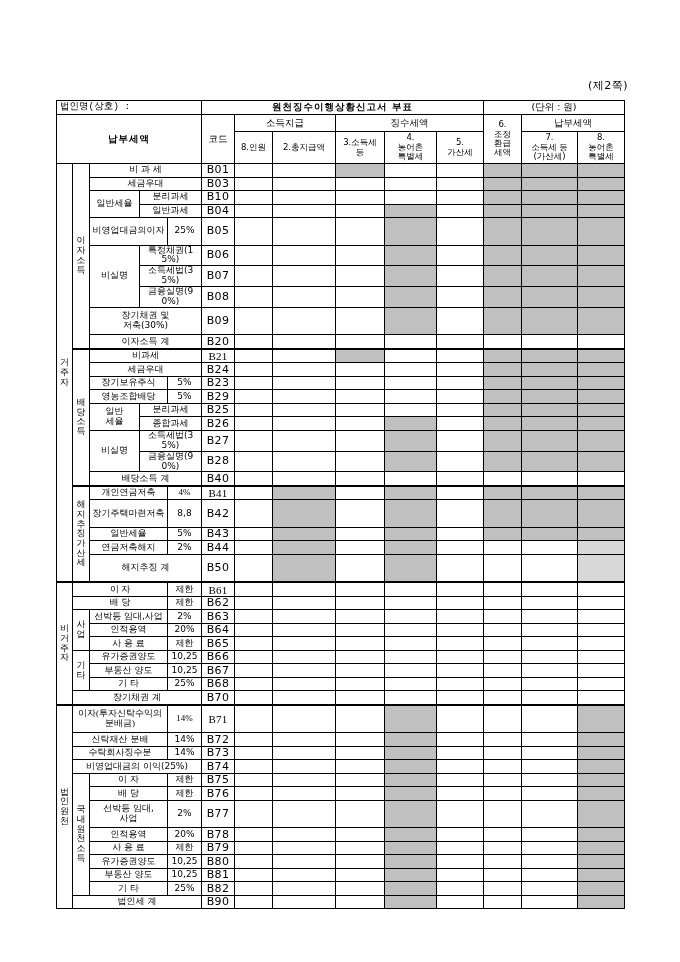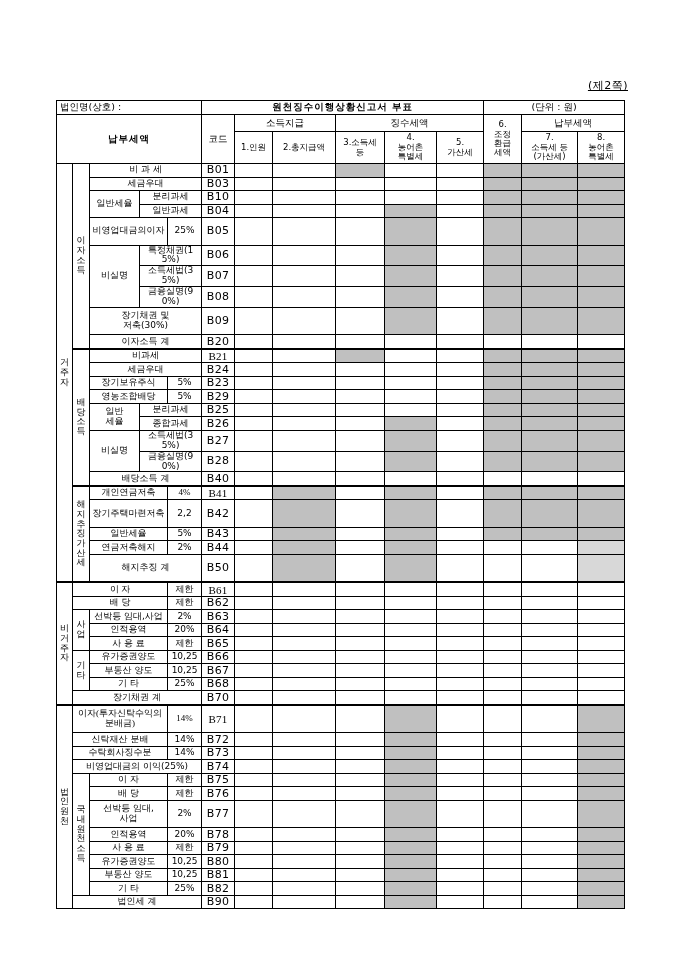--- a/index.html
+++ b/index.html
@@ -1,36 +1,36 @@
 <!DOCTYPE html>
 <html><head>
 <meta charset="utf-8">
 <style>
   html,body{margin:0;padding:0;}
   body{
     width:680px;height:962px;background:#ffffff;position:relative;
     font-family:"DejaVu Sans","Liberation Sans",sans-serif;color:#000;
   }
   .corner-note{
-    position:absolute;top:78px;right:52px;font-size:11px;letter-spacing:0.5px;text-decoration:underline;
+    position:absolute;top:78px;right:52px;font-size:11px;letter-spacing:0.5px;
   }
   .form-wrap{position:absolute;left:56px;top:100px;}
   table{
     border-collapse:collapse;table-layout:fixed;width:568px;
     font-size:9px;line-height:1.1;
   }
   td{
     border:1px solid #000;padding:0 1px;text-align:center;vertical-align:middle;
     overflow:hidden;word-break:break-all;white-space:pre-line;
   }
   tr.h1>td{height:12.5px;}
   tr.h2>td{height:26.5px;}
   tr.sep>td{border-top-width:2px;font-family:Liberation Serif, serif;}
   .title-row td{height:13px;font-size:9.5px;}
-  .left{text-align:left;padding-left:3px;}
+  .left{text-align:left;padding-left:3px;font-family:Liberation Mono, monospace;}
   .ghead td{height:16px;font-size:9.5px;}
   .shead td{height:31px;font-size:8.5px;}
   .big{font-size:10px;letter-spacing:1px;font-weight:bold;}
   td.code{font-size:11px;letter-spacing:0.3px;}
   td.vert{font-size:9px;line-height:1.08;padding:0;}
   td.g{background:var(--shade,#c0c0c0);}
   td.l{background:var(--shade-light,#d8d8d8);}
   td.lbl{font-size:9px;}
 </style>
 </head>
@@ -67,21 +67,21 @@
         <td rowspan="2">코드</td>
         <td colspan="2">소득지급</td>
         <td colspan="3">징수세액</td>
         <td rowspan="2" class="shead-cell" style="font-size:8.5px">6.
 조정
 환급
 세액</td>
         <td colspan="2">납부세액</td>
       </tr>
       <tr class="shead">
-        <td>1.인원</td>
+        <td>8.인원</td>
         <td>2.총지급액</td>
         <td>3.소득세
 등</td>
         <td>4.
 농어촌
 특별세</td>
         <td>5.
 가산세</td>
         <td>7.
 소득세 등
@@ -353,21 +353,21 @@
           <td class="data g"></td>
           <td class="data"></td>
           <td class="data g"></td>
           <td class="data"></td>
           <td class="data g"></td>
           <td class="data g"></td>
           <td class="data g"></td>
         </tr>
         <tr class="h2">
           <td colspan="2" class="lbl">장기주택마련저축</td>
-          <td class="lbl">2,2</td>
+          <td class="lbl">8,8</td>
           <td class="code">B42</td>
           <td class="data"></td>
           <td class="data g"></td>
           <td class="data"></td>
           <td class="data g"></td>
           <td class="data"></td>
           <td class="data g"></td>
           <td class="data g"></td>
           <td class="data g"></td>
         </tr>

